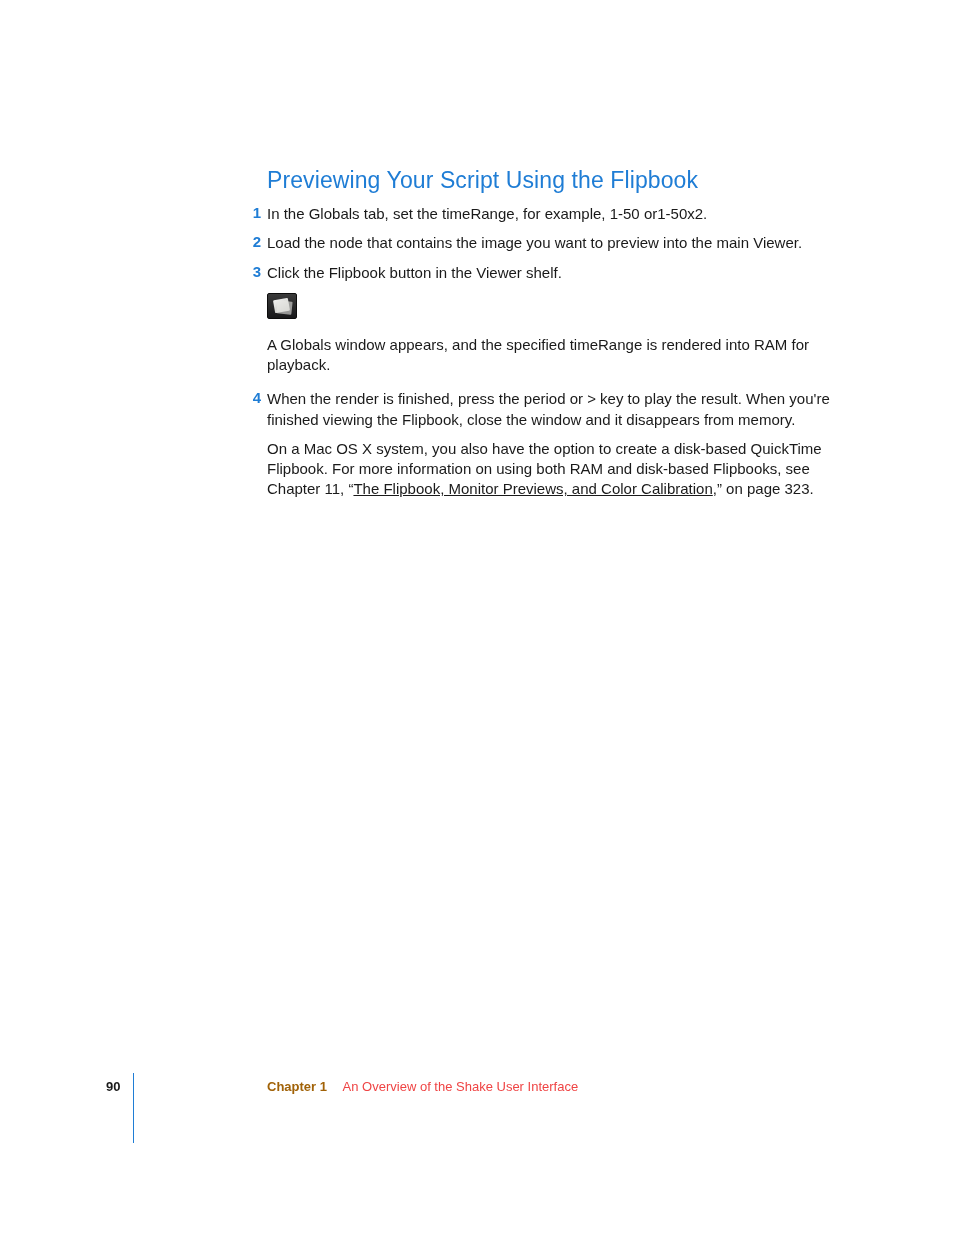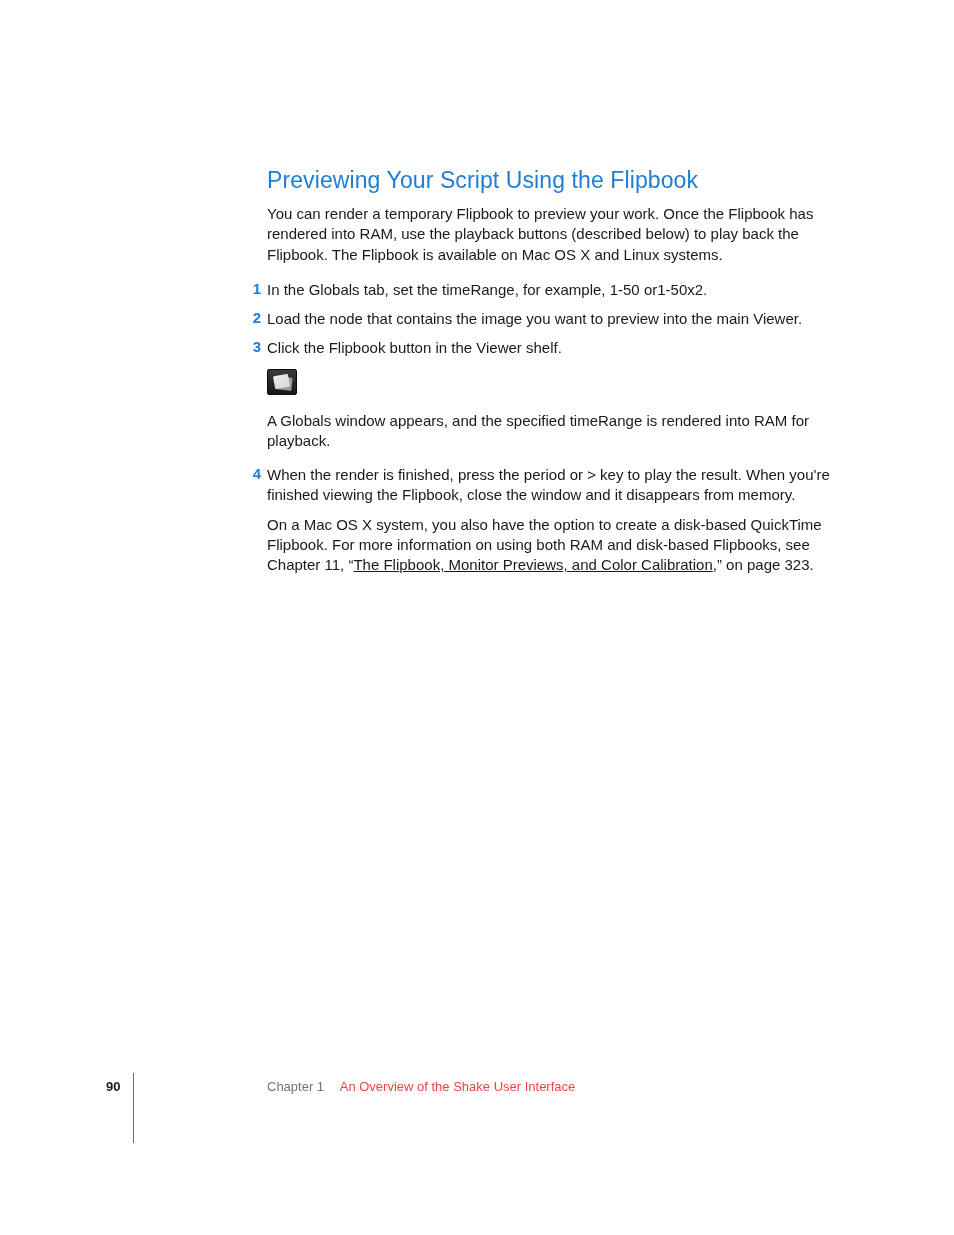--- a/index.html
+++ b/index.html
@@ -123,36 +123,35 @@
     height: 70px;
     background: #1f7dd5;
   }
   .chapter {
     position: absolute;
     left: 267px;
     top: 0;
     font-size: 13px;
   }
   .chapter-label {
-    font-weight: normal;
-    color: #737373;
+    font-weight: bold;
+    color: #a16207;
   }
   .chapter-title {
     color: #ef4444;
     margin-left: 12px;
   }
 </style>
 </head>
 <body>
 
 <div class="page">
 
   <h2 class="heading">Previewing Your Script Using the Flipbook</h2>
 
-  <p class="para">You can render a temporary Flipbook to preview your work. Once the Flipbook has rendered into RAM, use the playback buttons (described below) to play back the Flipbook. The Flipbook is available on Mac OS X and Linux systems.</p>
 
 
   <div class="step">
     <div class="step-num">1</div>
     <div class="step-text">In the Globals tab, set the timeRange, for example, 1-50 or1-50x2.</div>
   </div>
 
   <div class="step">
     <div class="step-num">2</div>
     <div class="step-text">Load the node that contains the image you want to preview into the main Viewer.</div>

